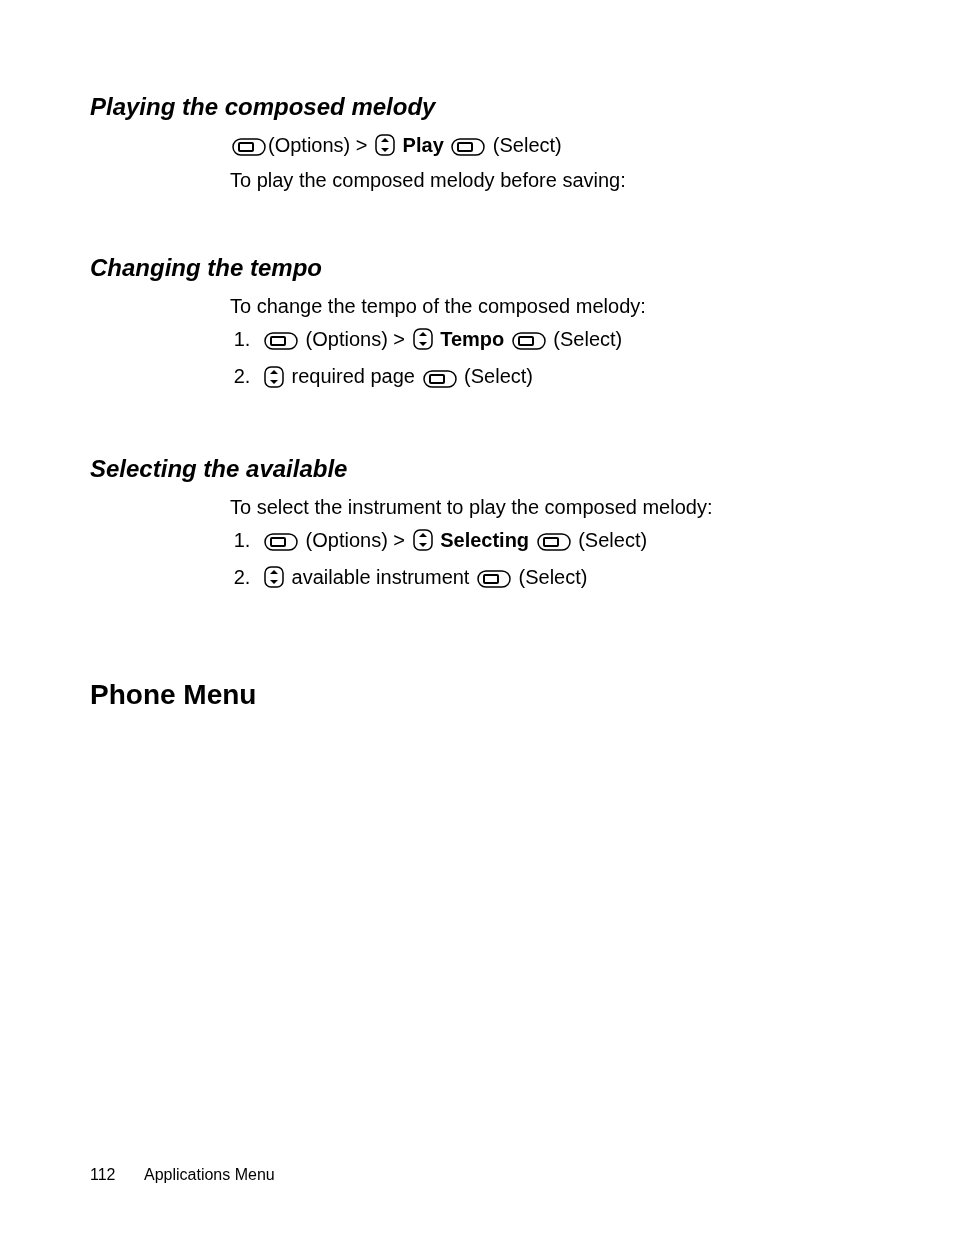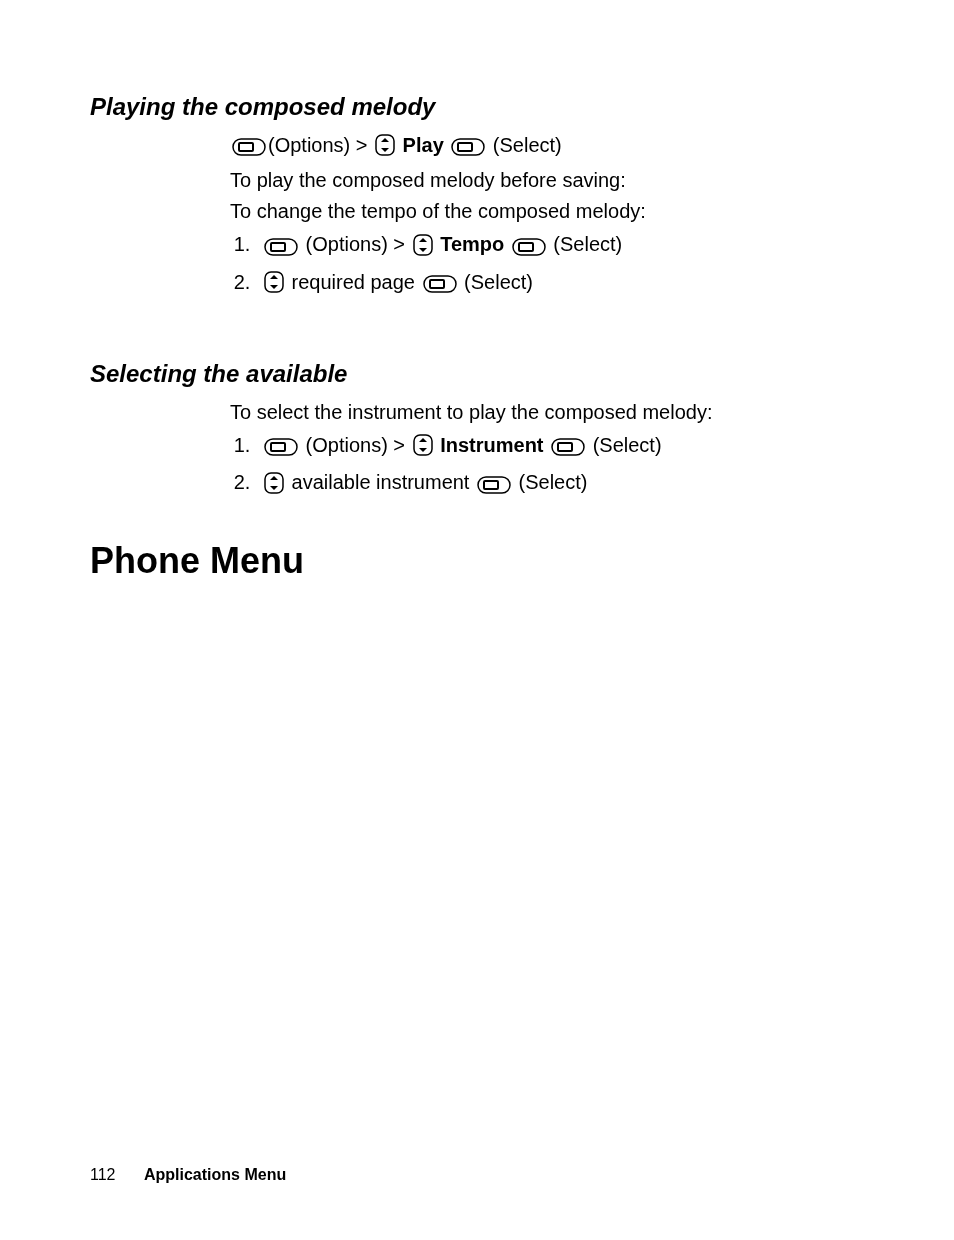--- a/index.html
+++ b/index.html
@@ -41,40 +41,40 @@
     margin: 2px 0 0 0;
     padding-left: 26px;
   }
   ol.steps li {
     padding-left: 6px;
     margin: 4px 0;
   }
   .h1 {
     font-family: Arial, Helvetica, sans-serif;
     font-weight: 700;
-    font-size: 36px;
-    margin-top: 33px;
+    font-size: 28px;
+    margin-top: 79px;
     margin-bottom: 18px;
   }
   .bold { font-weight: 700; }
   .softkey-icon, .nav-icon {
     display: inline-block;
     vertical-align: -0.22em;
     margin: 0 2px;
   }
   .footer {
     position: absolute;
     left: 90px;
     bottom: 56px;
     font-size: 16px;
   }
   .footer .pn { font-family: Liberation Sans, sans-serif; }
   .footer .section-name {
     font-family: Arial, Helvetica, sans-serif;
-    font-weight: 700;
+    font-weight: 400;
     margin-left: 24px;
   }
 </style>
 </head>
 <body>
 
 <div class="page">
   <div class="content">
 
     <div class="subhead first">Playing the composed melody</div>
@@ -89,20 +89,21 @@
               <path d="M10 18 L6 14 L14 14 Z" fill="#000"></path>
             </svg></span>
         <span class="bold">Play </span><span class="softkey-icon"><svg width="34" height="18" viewBox="0 0 34 18">
               <rect x="1" y="1" width="32" height="16" rx="8" fill="#fff" stroke="#000" stroke-width="1.5"></rect>
               <rect x="7" y="5" width="14" height="8" rx="1" fill="none" stroke="#000" stroke-width="2"></rect>
             </svg></span><span> (Select)</span>
       </div>
       <div class="line">To play the composed melody before saving:</div>
     </div>
 
+    <div class="subhead">Changing the tempo</div>
     <div class="indented">
       <div class="line">To change the tempo of the composed melody:</div>
       <ol class="steps">
         <li>
           <span class="softkey-icon"><svg width="34" height="18" viewBox="0 0 34 18">
                 <rect x="1" y="1" width="32" height="16" rx="8" fill="#fff" stroke="#000" stroke-width="1.5"></rect>
                 <rect x="7" y="5" width="14" height="8" rx="1" fill="none" stroke="#000" stroke-width="2"></rect>
               </svg></span><span> (Options) &gt; </span><span class="nav-icon"><svg width="20" height="22" viewBox="0 0 20 22">
                 <rect x="1" y="1" width="18" height="20" rx="6" fill="#fff" stroke="#000" stroke-width="1.5"></rect>
                 <path d="M10 4 L6 8 L14 8 Z" fill="#000"></path>
@@ -132,21 +133,21 @@
       <ol class="steps">
         <li>
           <span class="softkey-icon"><svg width="34" height="18" viewBox="0 0 34 18">
                 <rect x="1" y="1" width="32" height="16" rx="8" fill="#fff" stroke="#000" stroke-width="1.5"></rect>
                 <rect x="7" y="5" width="14" height="8" rx="1" fill="none" stroke="#000" stroke-width="2"></rect>
               </svg></span><span> (Options) &gt; </span><span class="nav-icon"><svg width="20" height="22" viewBox="0 0 20 22">
                 <rect x="1" y="1" width="18" height="20" rx="6" fill="#fff" stroke="#000" stroke-width="1.5"></rect>
                 <path d="M10 4 L6 8 L14 8 Z" fill="#000"></path>
                 <path d="M10 18 L6 14 L14 14 Z" fill="#000"></path>
               </svg></span>
-          <span class="bold">Instrument </span><span class="softkey-icon"><svg width="34" height="18" viewBox="0 0 34 18">
+          <span class="bold">Selecting </span><span class="softkey-icon"><svg width="34" height="18" viewBox="0 0 34 18">
                 <rect x="1" y="1" width="32" height="16" rx="8" fill="#fff" stroke="#000" stroke-width="1.5"></rect>
                 <rect x="7" y="5" width="14" height="8" rx="1" fill="none" stroke="#000" stroke-width="2"></rect>
               </svg></span><span> (Select)</span>
         </li>
         <li>
           <span class="nav-icon"><svg width="20" height="22" viewBox="0 0 20 22">
                 <rect x="1" y="1" width="18" height="20" rx="6" fill="#fff" stroke="#000" stroke-width="1.5"></rect>
                 <path d="M10 4 L6 8 L14 8 Z" fill="#000"></path>
                 <path d="M10 18 L6 14 L14 14 Z" fill="#000"></path>
               </svg></span><span> available instrument </span><span class="softkey-icon"><svg width="34" height="18" viewBox="0 0 34 18">

